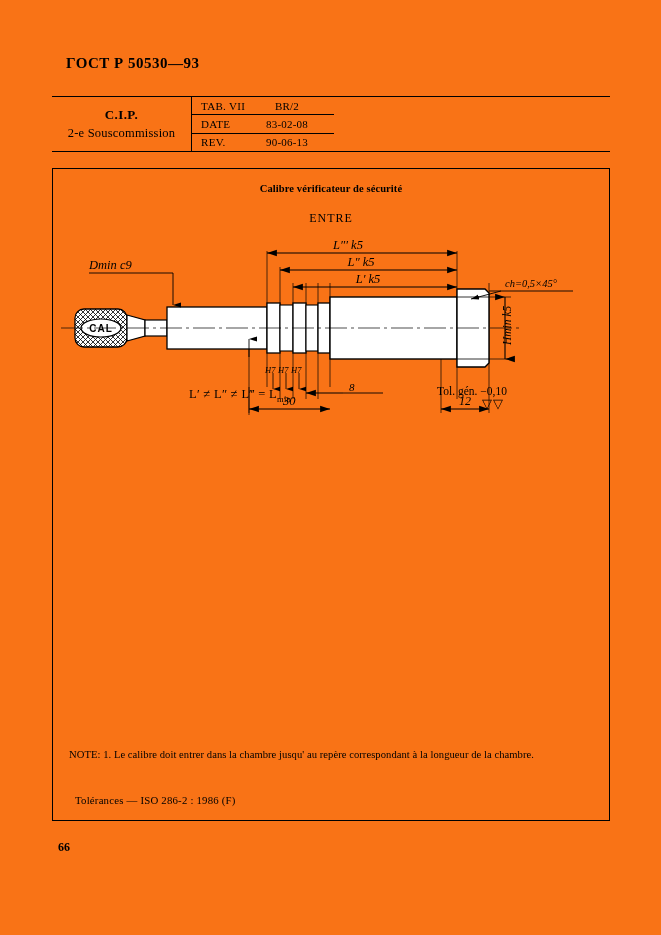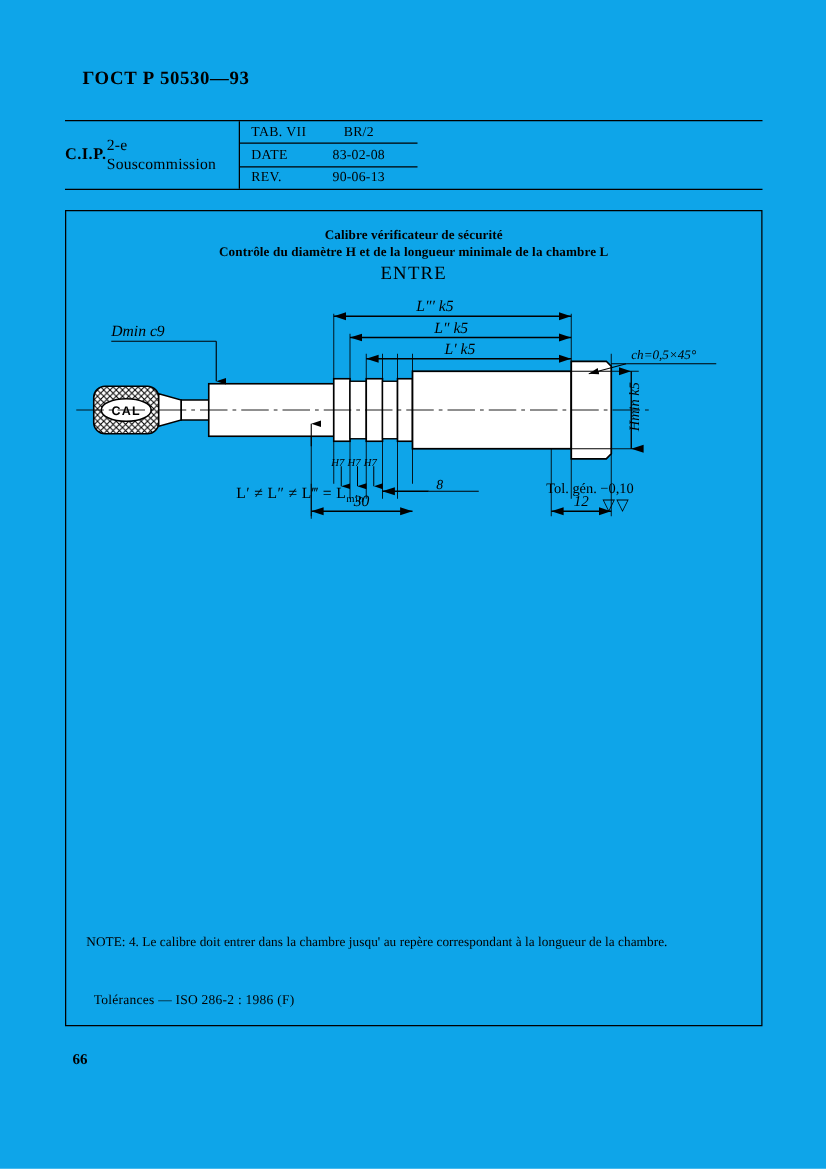--- a/index.html
+++ b/index.html
@@ -11,21 +11,21 @@
     width: 661px;
     height: 935px;
     position: relative;
     font-family: "Liberation Serif", serif;
     color: #000;
     overflow: hidden;
   }
   .page {
     position: absolute;
     inset: 0;
-    background: #0ea5e9;
+    background: #f97316;
   }
 
   
   .std-header {
     position: absolute;
     left: 66px;
     top: 55px;
     font-family: "Liberation Serif", serif;
     font-weight: bold;
     font-size: 15px;
@@ -42,21 +42,21 @@
     border-top: 1.6px solid #000;
     border-bottom: 1.6px solid #000;
     box-sizing: border-box;
     display: flex;
     height: 56px;
   }
   .cell-cip {
     width: 140px;
     border-right: 1.1px solid #000;
     display: flex;
-    flex-direction: row;
+    flex-direction: column;
     align-items: center;
     justify-content: center;
     box-sizing: border-box;
   }
   .cip-line1 {
     font-weight: bold;
     font-size: 13px;
     letter-spacing: 0.4px;
     margin-bottom: 3px;
   }
@@ -128,21 +128,21 @@
   .cap {
     position: absolute;
     width: 100%;
     text-align: center;
     font-weight: bold;
     font-size: 10.5px;
     letter-spacing: 0.1px;
   }
   .cap1 { top: 14px; }
   .cap2 { top: 28px; }
-  .cap3 { top: 42px; font-weight: normal; font-size: 15px; letter-spacing: 1px;}
+  .cap3 { top: 42px; font-weight: normal; font-size: 12px; letter-spacing: 1px;}
 
   
   .drawing {
     position: absolute;
     left: 0;
     top: 58px;
     width: 558px;
     height: 300px;
   }
   .drawing svg { display: block; }
@@ -235,21 +235,20 @@
       <div class="meta-row">
         <span class="meta-key">REV.</span>
         <span class="meta-val">90-06-13</span>
       </div>
     </div>
   </div>
 
   <div class="frame">
 
     <div class="cap cap1">Calibre vérificateur de sécurité</div>
-    <div class="cap cap2">Contrôle du diamètre     H et de la longueur minimale de la chambre L</div>
     <div class="cap cap3">ENTRE</div>
 
     <div class="drawing">
       <svg width="558" height="300" viewBox="0 0 558 300" xmlns="http://www.w3.org/2000/svg">
         <defs>
           <marker id="arrL" markerWidth="9" markerHeight="7" refX="0" refY="3.5" orient="auto">
             <polygon points="0,3.5 9,0.6 9,6.4" fill="#000"></polygon>
           </marker>
           <marker id="arrR" markerWidth="9" markerHeight="7" refX="9" refY="3.5" orient="auto">
             <polygon points="9,3.5 0,0.6 0,6.4" fill="#000"></polygon>
@@ -364,21 +363,21 @@
 
     <div class="tolgen">
       <span>Tol. gén.</span>
       <span>−0,10</span>
       <span class="tri">▽▽</span>
     </div>
 
     <div class="notes">
       <div>
         <span>NOTE:</span>
-        <span>4. Le calibre doit entrer dans la chambre jusqu' au  repère  correspondant  à  la  longueur de la chambre.</span>
+        <span>1. Le calibre doit entrer dans la chambre jusqu' au  repère  correspondant  à  la  longueur de la chambre.</span>
       </div>
     </div>
 
     <div class="tolerances">Tolérances — ISO 286-2 : 1986 (F)</div>
   </div>
 
   <div class="pageno">66</div>
 
 </div>
 

